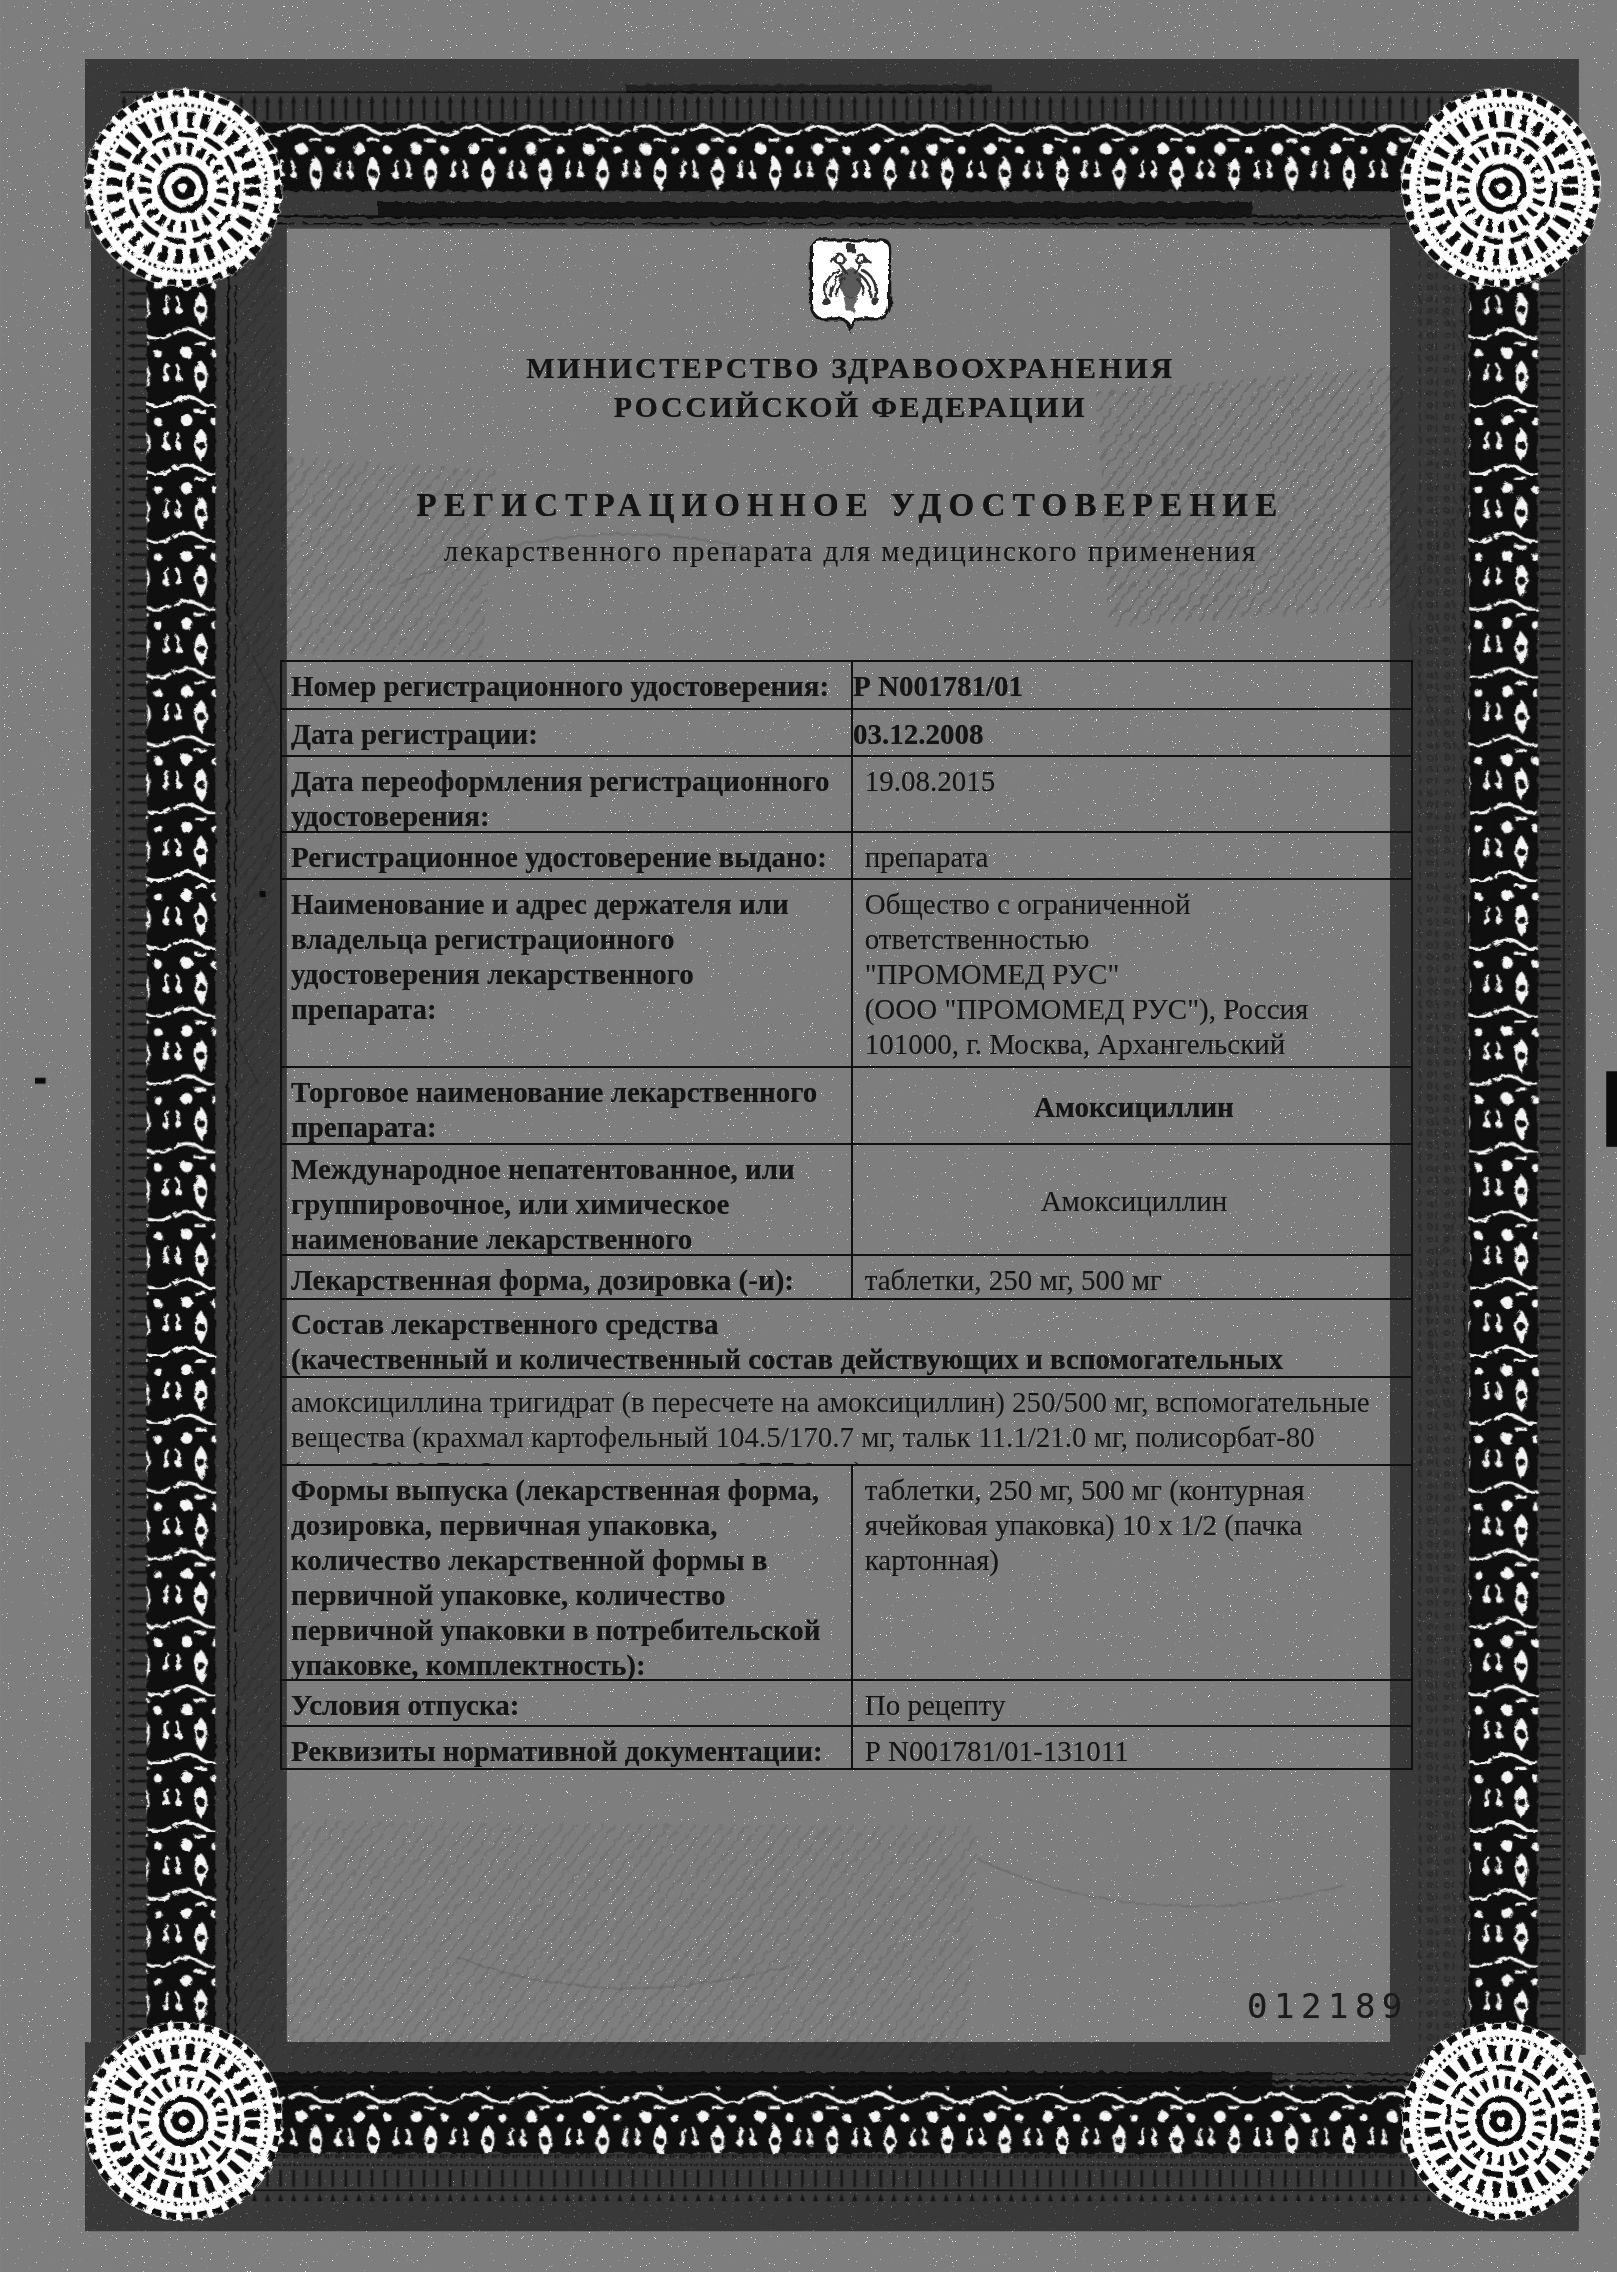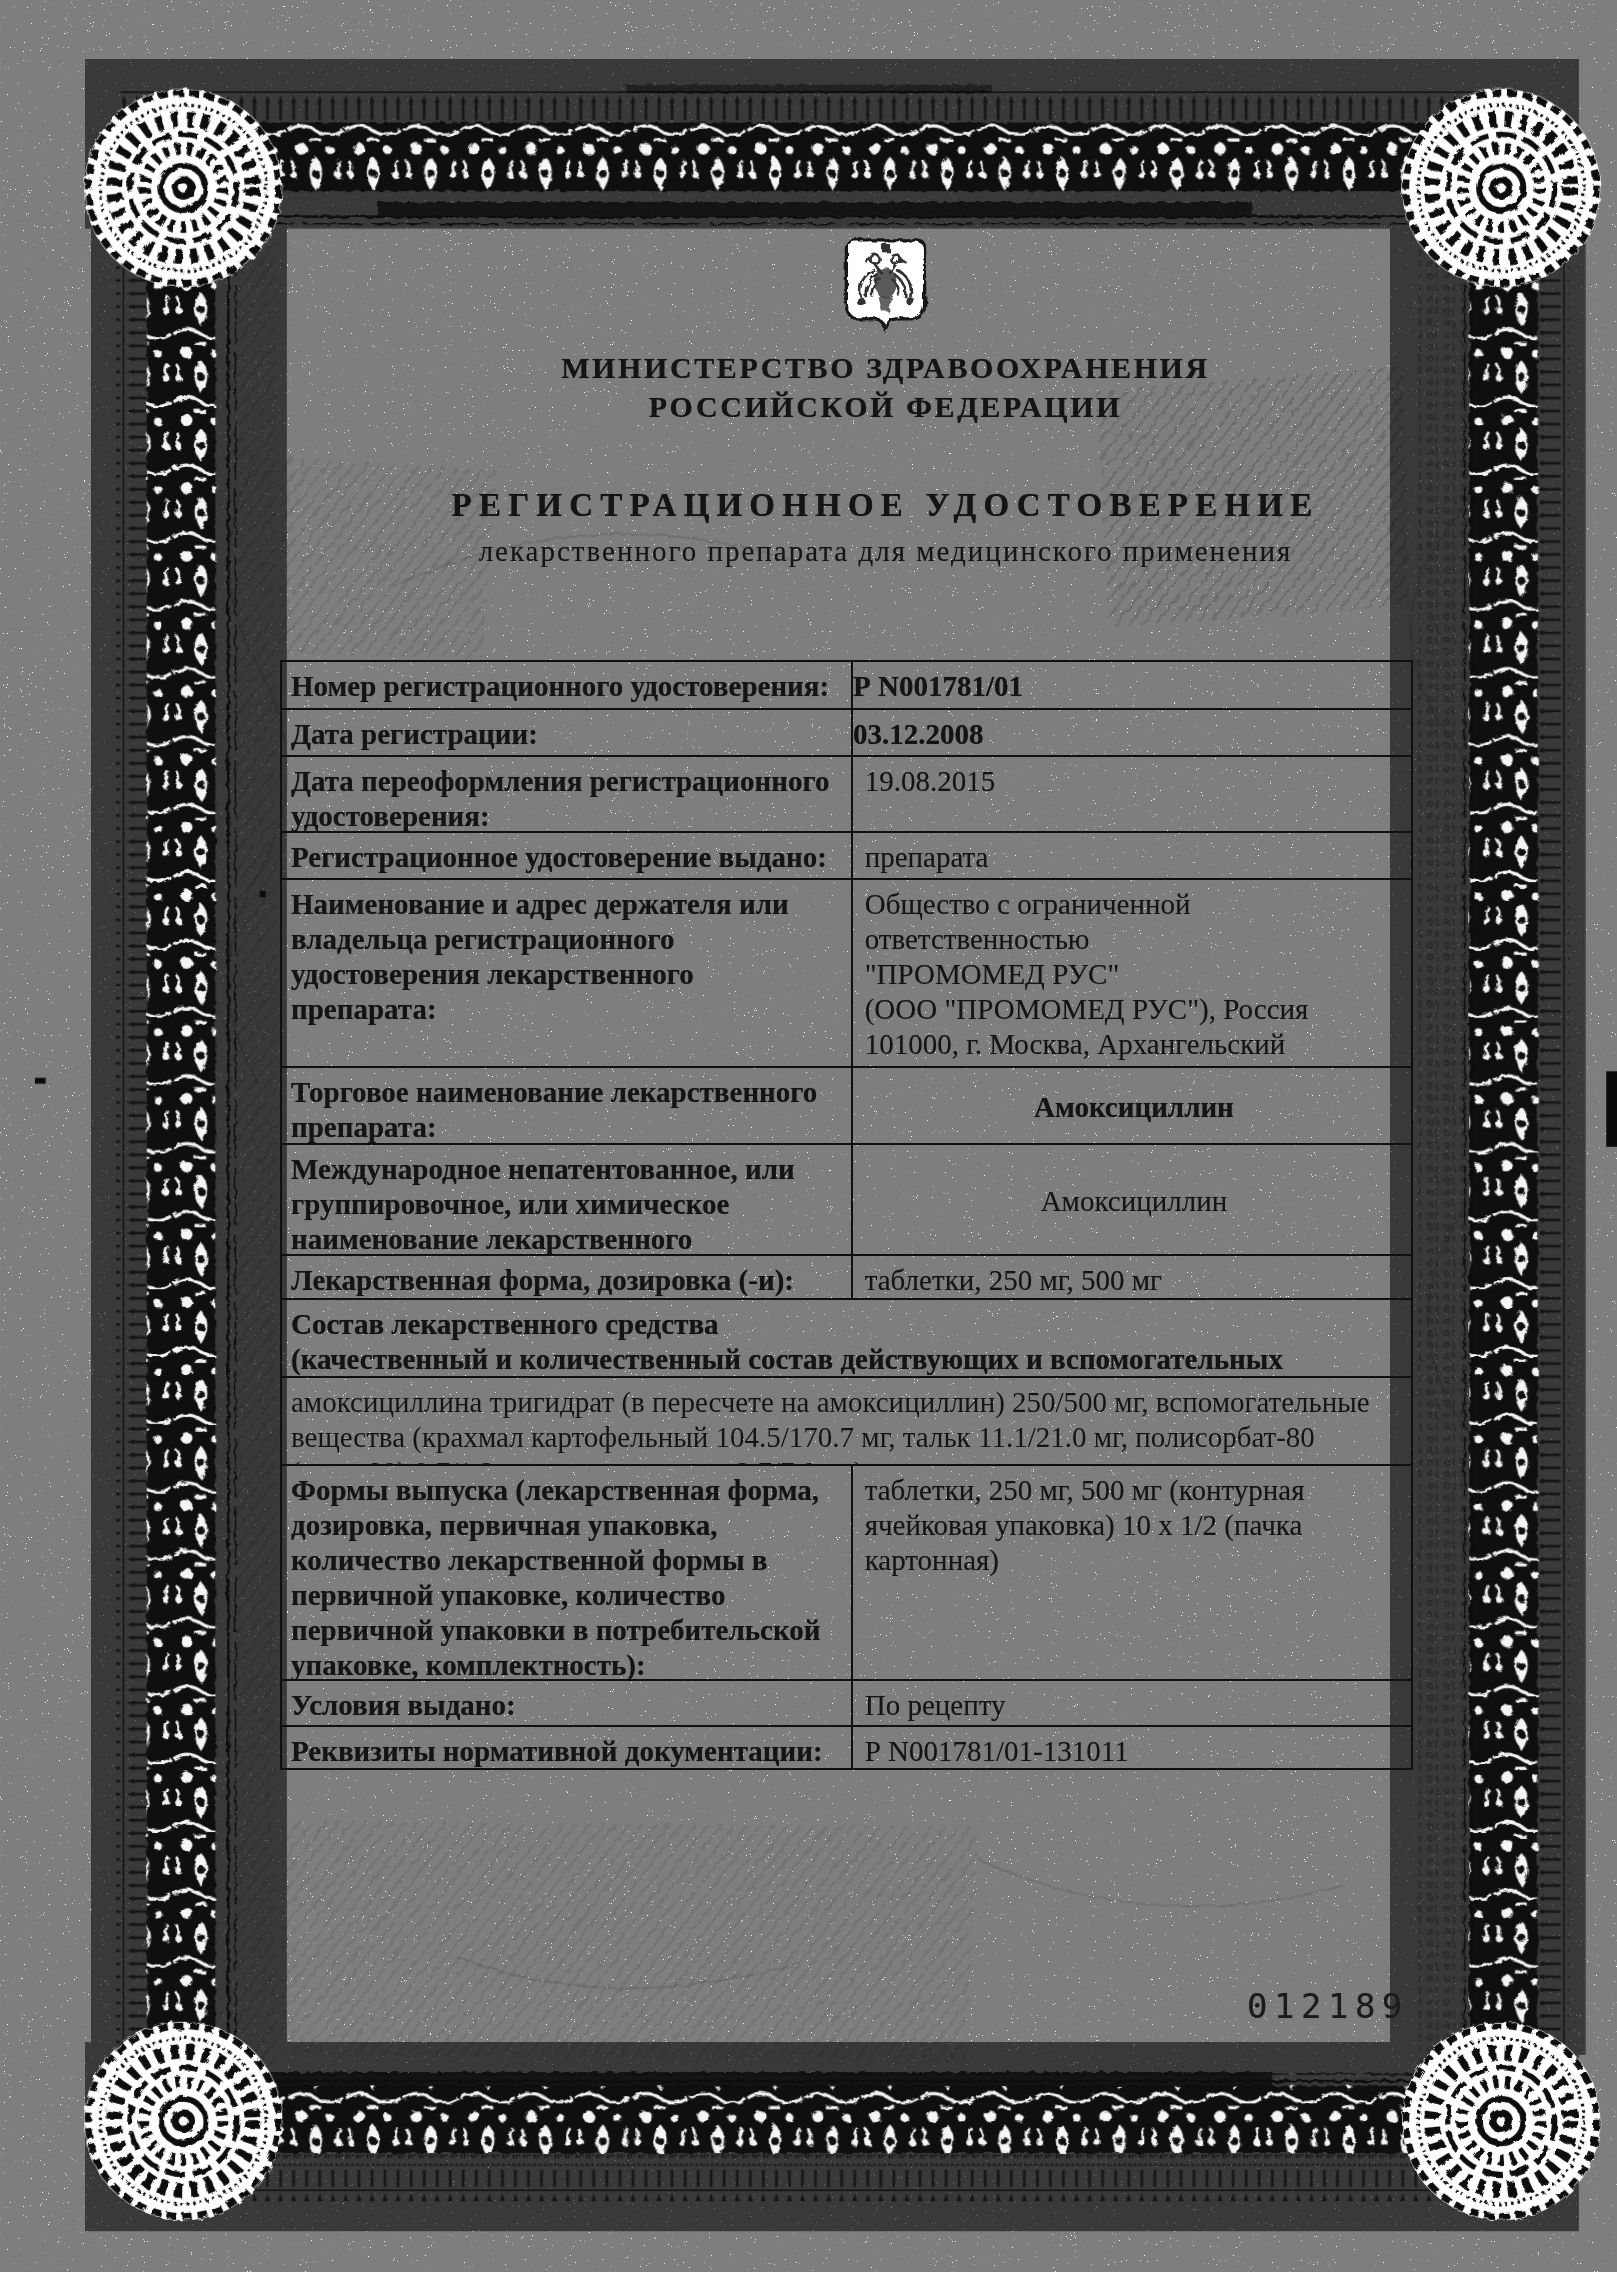--- a/index.html
+++ b/index.html
@@ -1,21 +1,21 @@
 <!DOCTYPE html>
 <html style="font-size:10.4px"><head>
 <meta charset="utf-8">
 <style>
   html,body{margin:0;padding:0;background:#777;}
   .page{
     position:relative;width:1618px;height:2273px;background:#ffffff;
     overflow:hidden;font-family:"Liberation Serif",serif;color:#141414;
   }
   .ornate{position:absolute;left:0;top:0;z-index:1;pointer-events:none;}
-  .layer{position:absolute;z-index:2;padding-left:35px;}
+  .layer{position:absolute;z-index:2;}
 
   
   .hdr-center{position:absolute;left:230px;width:1241px;text-align:center;}
   .coat{top:236px;}
   .ministry{
     top:348px;font-size:30px;line-height:39px;letter-spacing:2.6px;
     font-weight:bold;text-shadow:0 0 0.7px #333;
   }
   .doc-title{
     top:472px;font-size:33px;letter-spacing:7.2px;font-weight:bold;
@@ -290,21 +290,21 @@
 количество лекарственной формы в
 первичной упаковке, количество
 первичной упаковки в потребительской
 упаковке, комплектность):</div>
       <div class="tvalue">таблетки, 250 мг, 500 мг (контурная
 ячейковая упаковка) 10 х 1/2 (пачка
 картонная)</div>
     </div>
 
     <div class="trow" style="height:46px">
-      <div class="tlabel">Условия выдано:</div>
+      <div class="tlabel">Условия отпуска:</div>
       <div class="tvalue">По рецепту</div>
     </div>
 
     <div class="trow" style="height:43px">
       <div class="tlabel">Реквизиты нормативной документации:</div>
       <div class="tvalue">Р N001781/01-131011</div>
     </div>
 
   </div>
 

